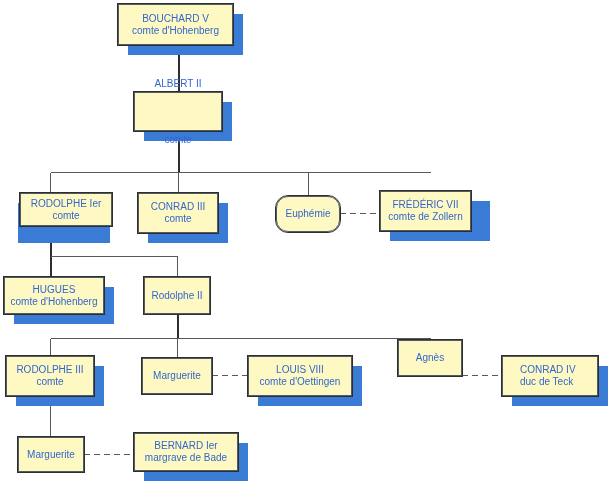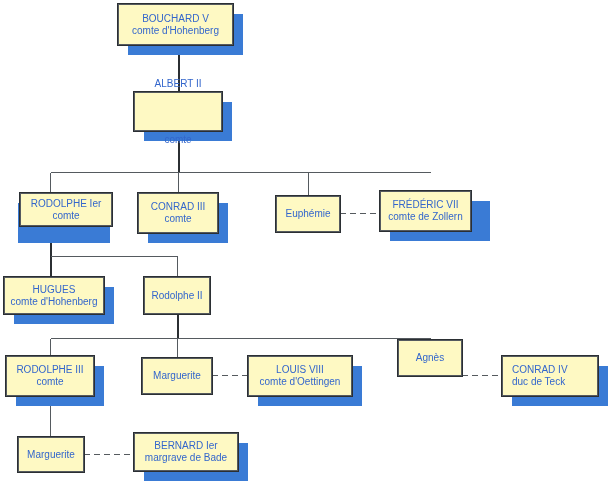--- a/index.html
+++ b/index.html
@@ -40,21 +40,21 @@
     justify-content: center;
     color: #3366cc;
     font-size: 10px;
     line-height: 12px;
     text-align: center;
     z-index: 5;
   }
   .node.left-align {
     align-items: flex-start;
     text-align: left;
-    padding-left: 9px;
+    padding-left: 17px;
   }
   .shadow {
     position: absolute;
     background: #3a7bd5;
     z-index: 1;
   }
   .nline { white-space: nowrap; }
 </style>
 </head>
 <body>
@@ -117,21 +117,21 @@
         <span class="nline">comte</span>
       </div>
       <div class="node" style="left: 8px; top: 193px; width: 92px; height: 33px; margin-left: 12px;">
         <span class="nline">RODOLPHE Ier</span>
         <span class="nline">comte</span>
       </div>
       <div class="node" style="left: 138px; top: 193px; width: 80px; height: 40px;">
         <span class="nline">CONRAD III</span>
         <span class="nline">comte</span>
       </div>
-      <div class="node" style="left: 276px; top: 196px; width: 64px; height: 36px;">
+      <div class="node" style="left: 276px; top: 196px; width: 64px; height: 36px; border-radius: 12px;">
         <span class="nline">Euphémie</span>
       </div>
       <div class="node" style="left: 380px; top: 191px; width: 91px; height: 40px;">
         <span class="nline">FRÉDÉRIC VII</span>
         <span class="nline">comte de Zollern</span>
       </div>
       <div class="node" style="left: 4px; top: 277px; width: 100px; height: 37px;">
         <span class="nline">HUGUES</span>
         <span class="nline">comte d'Hohenberg</span>
       </div>

